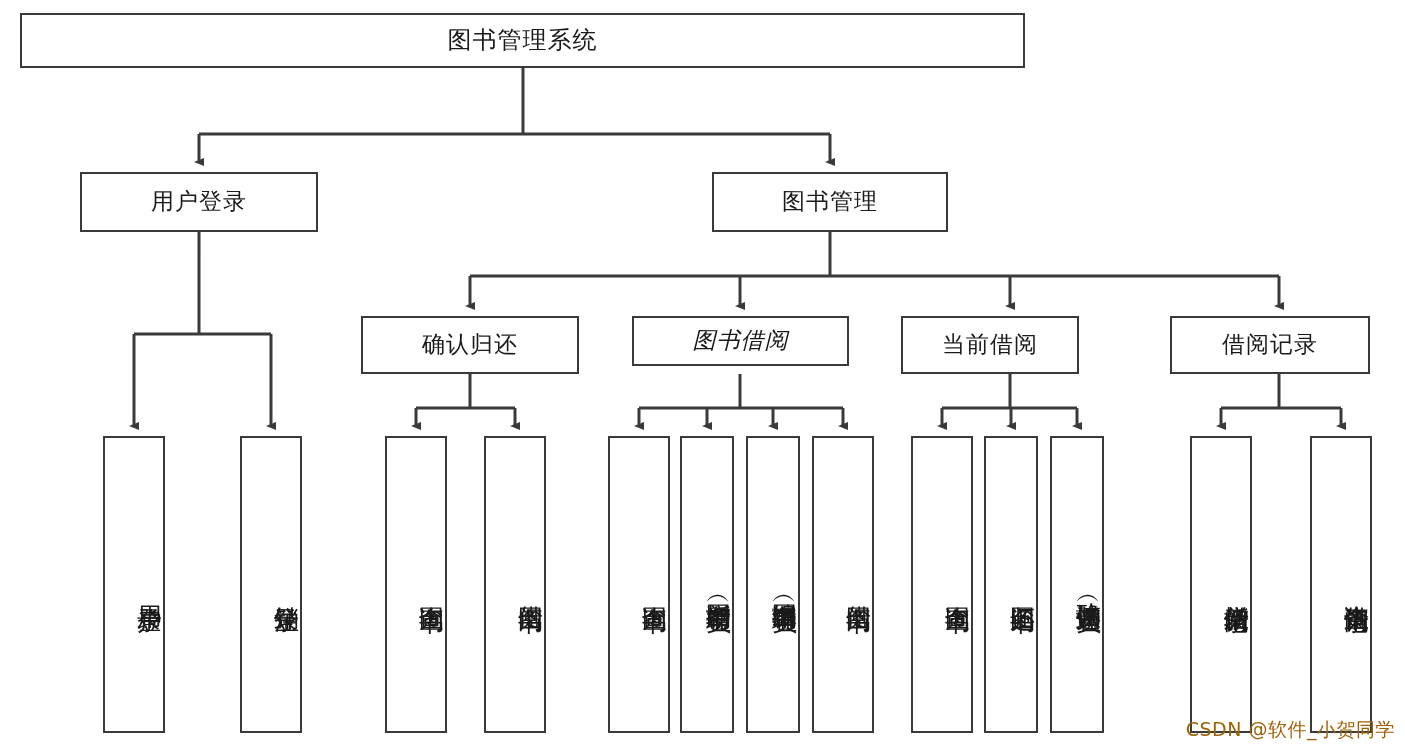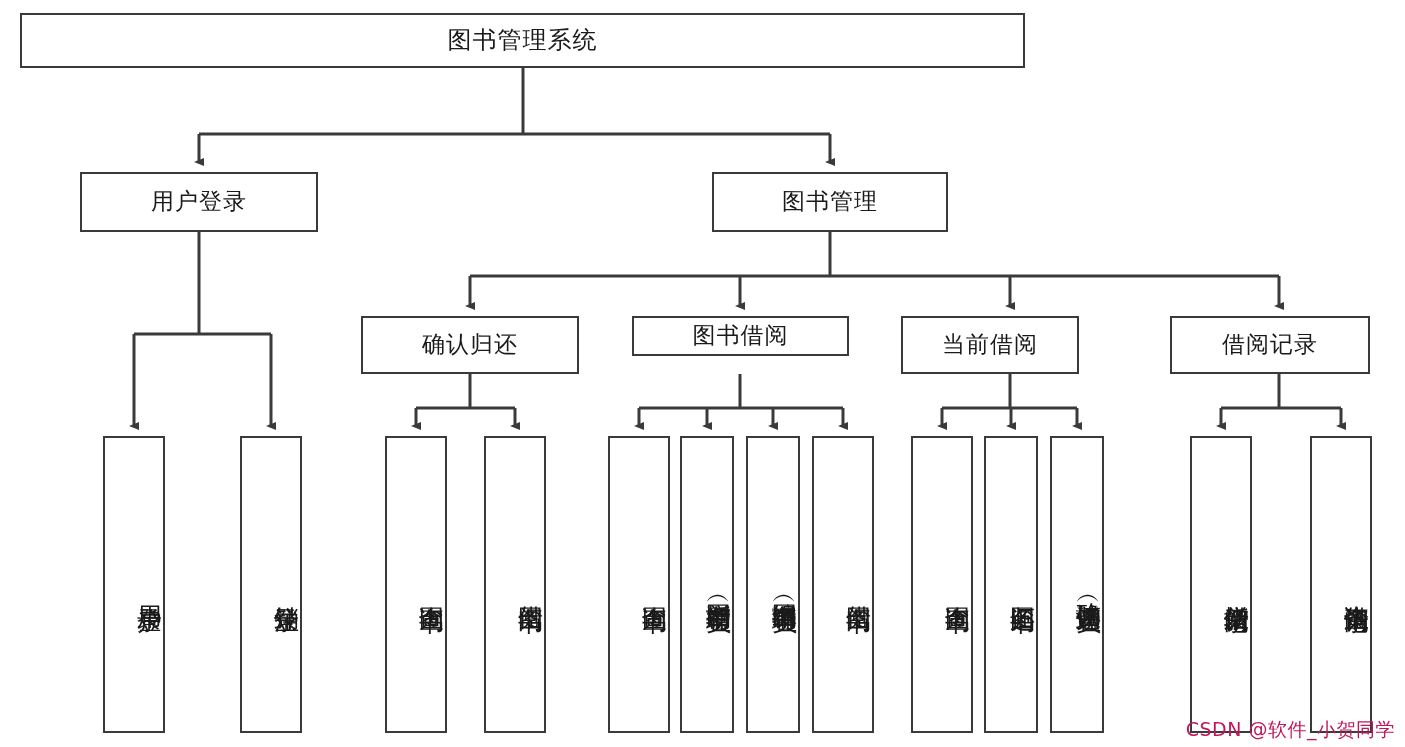--- a/index.html
+++ b/index.html
@@ -56,21 +56,21 @@
     overflow: hidden;
   }
   .node-root {
     font-size: 24px;
   }
   #watermark {
     position: absolute;
     right: 10px;
     bottom: 4px;
     font-size: 19px;
-    color: #be185d;
+    color: #a16207;
     letter-spacing: 0.5px;
     white-space: nowrap;
     user-select: none;
   }
 </style>
 </head>
 <body>
 
 <div id="canvas">
 
@@ -123,21 +123,21 @@
       <path d="M1341,408 L1341,426" marker-end="url(#arrow)"></path>
     </g>
   </svg>
 
   <div class="node node-h node-root" style="left: 20px; top: 13px; width: 1005px; height: 55px;">图书管理系统</div>
 
   <div class="node node-h" style="left: 80px; top: 172px; width: 238px; height: 60px;">用户登录</div>
   <div class="node node-h" style="left: 712px; top: 172px; width: 236px; height: 60px; text-align: center;">图书管理</div>
 
   <div class="node node-h" style="left: 361px; top: 316px; width: 218px; height: 58px;">确认归还</div>
-  <div class="node node-h" style="left: 632px; top: 316px; width: 217px; height: 40px;">图书借阅</div>
+  <div class="node node-h" style="left: 632px; top: 316px; width: 217px; height: 50px; font-style: italic;">图书借阅</div>
   <div class="node node-h" style="left: 901px; top: 316px; width: 178px; height: 58px;">当前借阅</div>
   <div class="node node-h" style="left: 1170px; top: 316px; width: 200px; height: 58px;">借阅记录</div>
 
   <div class="node node-v" style="left: 103px; top: 436px; width: 62px; height: 297px;">用户登录</div>
   <div class="node node-v" style="left: 240px; top: 436px; width: 62px; height: 297px;">注销登录</div>
   <div class="node node-v" style="left: 385px; top: 436px; width: 62px; height: 297px;">查询图书</div>
   <div class="node node-v" style="left: 484px; top: 436px; width: 62px; height: 297px;">借阅图书</div>
   <div class="node node-v" style="left: 608px; top: 436px; width: 62px; height: 297px;">查询图书</div>
   <div class="node node-v" style="left: 680px; top: 436px; width: 54px; height: 297px;">新增图书（管理员）</div>
   <div class="node node-v" style="left: 746px; top: 436px; width: 54px; height: 297px;">编辑图书（管理员）</div>

